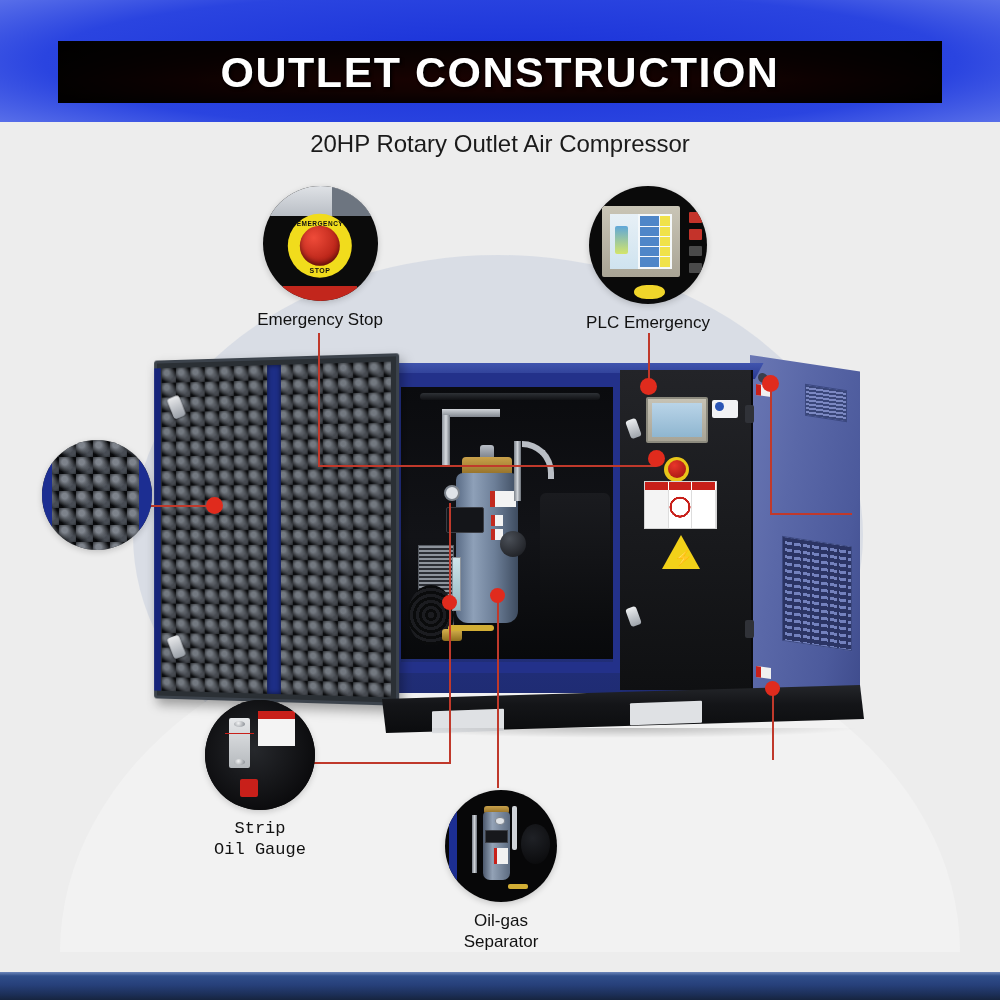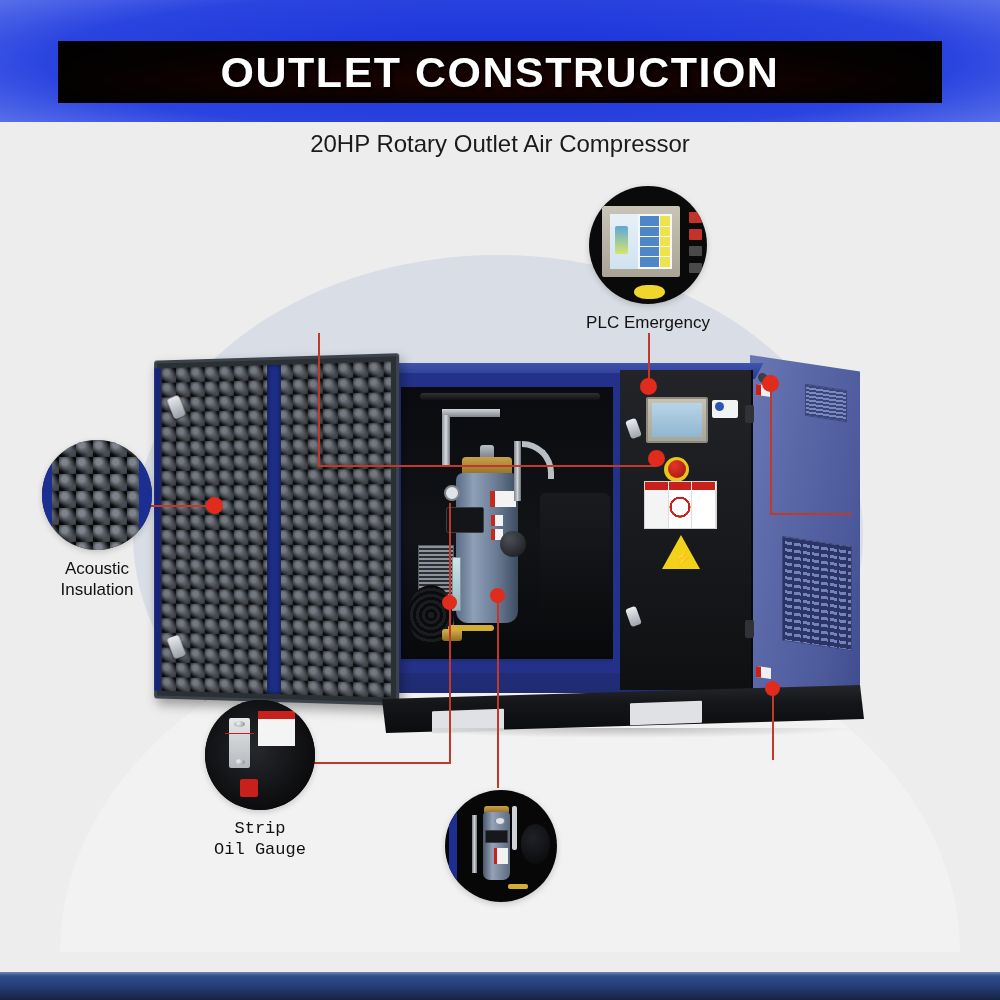--- a/index.html
+++ b/index.html
@@ -551,20 +551,35 @@
   <div class="cline v" style="left:772px; top:688px; height:72px;"></div>
 
   <div class="cdot" style="left:206px; top:497px;"></div>
   <div class="cdot" style="left:640px; top:378px;"></div>
   <div class="cdot" style="left:648px; top:450px;"></div>
   <div class="cdot" style="left:762px; top:375px;"></div>
   <div class="cdot sm" style="left:442px; top:595px;"></div>
   <div class="cdot sm" style="left:490px; top:588px;"></div>
   <div class="cdot sm" style="left:765px; top:681px;"></div>
 
+  <div class="callout" style="left:246px; top:186px; width:148px;">
+    <div class="bubble" style="width:115px; height:115px; margin:0 auto;">
+      <div class="bz-estop">
+        <div class="top">
+            <i></i>
+          </div>
+        <div class="btm"></div>
+        <div class="btn">
+          <span class="etxt">EMERGENCY</span>
+          <span class="stxt">STOP</span>
+        </div>
+      </div>
+    </div>
+    <div class="clabel">Emergency Stop</div>
+  </div>
 
   <div class="callout" style="left:578px; top:186px; width:140px;">
     <div class="bubble" style="width:118px; height:118px; margin:0 auto;">
       <div class="bz-plc">
         <div class="bezel">
             <div class="scr">
               <div class="lft"></div>
               <div class="rgt">
                 <i>
                   <b></b>
@@ -601,22 +616,20 @@
     <div class="clabel">PLC Emergency</div>
   </div>
 
   <div class="callout" style="left:22px; top:440px; width:150px;">
     <div class="bubble" style="width:110px; height:110px; margin:0 auto;">
       <div class="bz-foam">
           <span class="bluel"></span>
           <span class="bluer"></span>
         </div>
     </div>
-    <div class="clabel">Acoustic
-Insulation</div>
   </div>
 
 
   <div class="callout" style="left:196px; top:700px; width:128px;font-family:Liberation Mono, monospace;">
     <div class="bubble" style="width:110px; height:110px; margin:0 auto;">
       <div class="bz-oilgauge">
         <span class="body"></span>
         <span class="danger">
             <i></i>
           </span>
@@ -638,17 +651,19 @@
         <span class="pipe"></span>
         <span class="hose"></span>
         <span class="cap"></span>
         <span class="vessel"></span>
         <span class="gg"></span>
         <span class="box"></span>
         <span class="lbl"></span>
         <span class="yel"></span>
       </div>
     </div>
+    <div class="clabel">Oil-gas
+Separator</div>
   </div>
 
 
   <div id="bottom-bar"></div>
 </div>
 
 </body></html>

